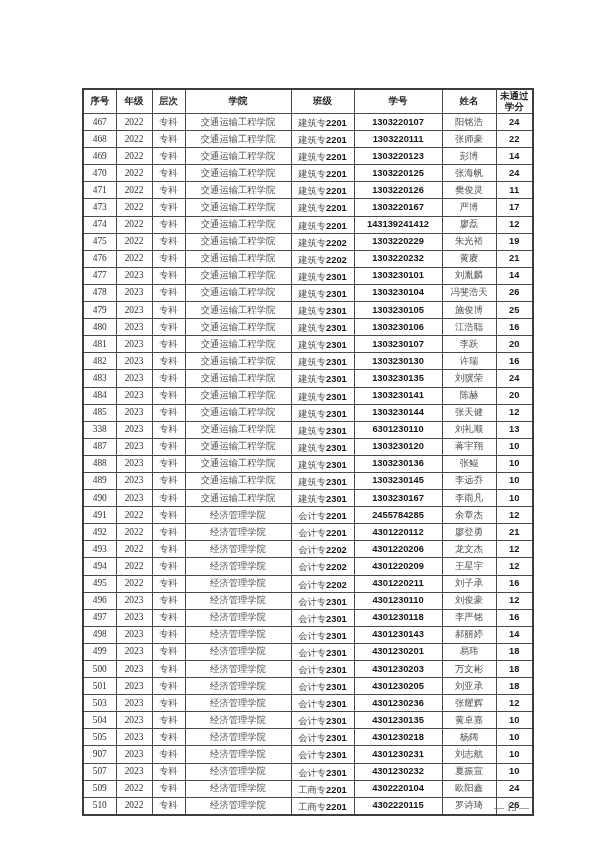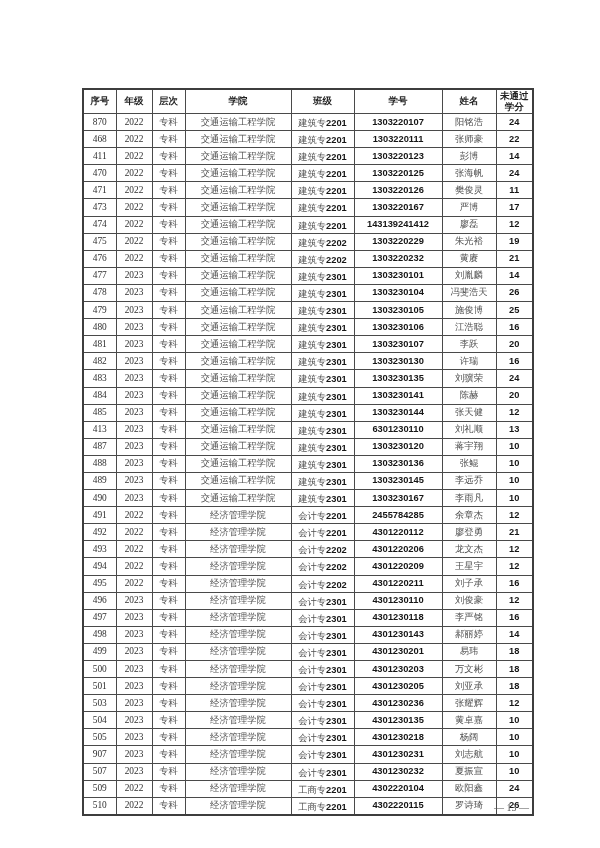--- a/index.html
+++ b/index.html
@@ -57,41 +57,41 @@
         <th>层次</th>
         <th>学院</th>
         <th>班级</th>
         <th>学号</th>
         <th>姓名</th>
         <th>未通过学分</th>
       </tr>
     </thead>
     <tbody>
         <tr>
-          <td class="sn">870</td>
+          <td class="sn">467</td>
           <td class="sn">2022</td>
           <td class="cn">专科</td>
           <td class="cn">交通运输工程学院</td>
           <td><span class="cn">建筑专</span><span class="num">2201</span></td>
           <td class="num">1303220107</td>
           <td class="cn">阳铭浩</td>
           <td class="num">24</td>
         </tr>
         <tr>
           <td class="sn">468</td>
           <td class="sn">2022</td>
           <td class="cn">专科</td>
           <td class="cn">交通运输工程学院</td>
           <td><span class="cn">建筑专</span><span class="num">2201</span></td>
           <td class="num">1303220111</td>
           <td class="cn">张师豪</td>
           <td class="num">22</td>
         </tr>
         <tr>
-          <td class="sn">411</td>
+          <td class="sn">469</td>
           <td class="sn">2022</td>
           <td class="cn">专科</td>
           <td class="cn">交通运输工程学院</td>
           <td><span class="cn">建筑专</span><span class="num">2201</span></td>
           <td class="num">1303220123</td>
           <td class="cn">彭博</td>
           <td class="num">14</td>
         </tr>
         <tr>
           <td class="sn">470</td>
@@ -237,21 +237,21 @@
           <td class="sn">485</td>
           <td class="sn">2023</td>
           <td class="cn">专科</td>
           <td class="cn">交通运输工程学院</td>
           <td><span class="cn">建筑专</span><span class="num">2301</span></td>
           <td class="num">1303230144</td>
           <td class="cn">张天健</td>
           <td class="num">12</td>
         </tr>
         <tr>
-          <td class="sn">413</td>
+          <td class="sn">338</td>
           <td class="sn">2023</td>
           <td class="cn">专科</td>
           <td class="cn">交通运输工程学院</td>
           <td><span class="cn">建筑专</span><span class="num">2301</span></td>
           <td class="num">6301230110</td>
           <td class="cn">刘礼顺</td>
           <td class="num">13</td>
         </tr>
         <tr>
           <td class="sn">487</td>

